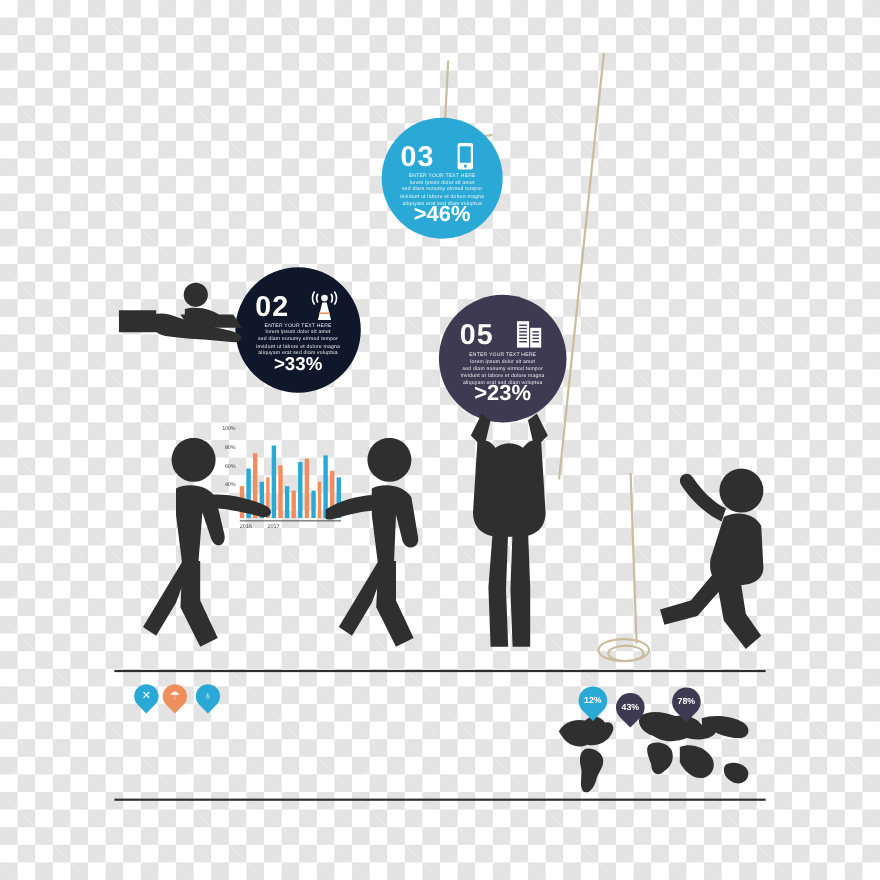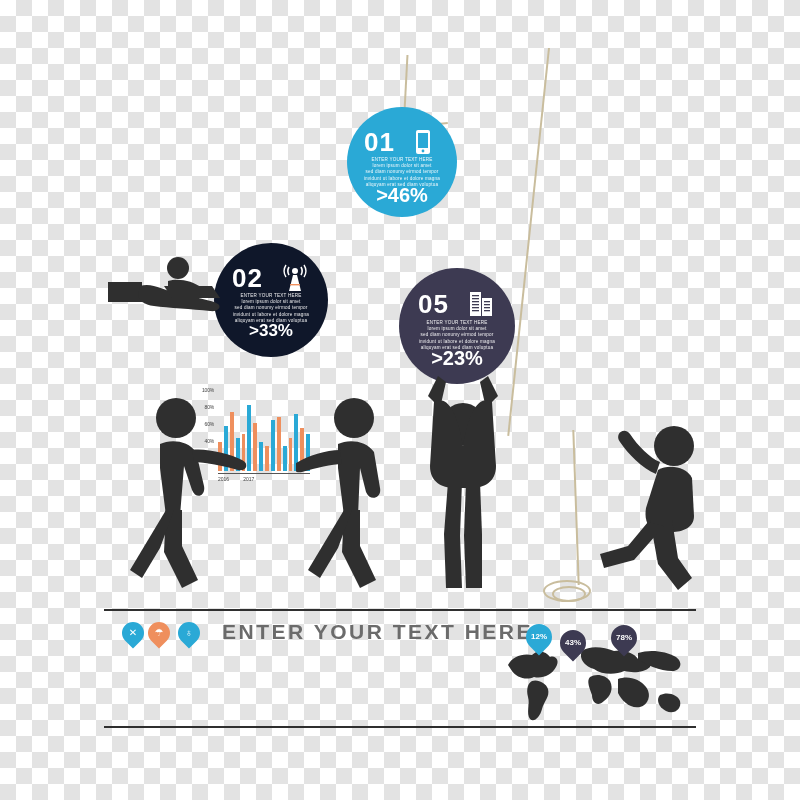--- a/index.html
+++ b/index.html
@@ -205,21 +205,21 @@
 <div id="canvas">
 
   <div class="rope" style="left:405px; top:55px; width:2px; height:56px; transform:rotate(3deg);"></div>
   <div class="rope" style="left:548px; top:48px; width:2px; height:390px; transform:rotate(6deg); transform-origin: top center;"></div>
   <div class="rope" style="left:370px; top:126px; width:78px; height:2px; transform:rotate(-6deg);"></div>
   <div class="rope" style="left:575px; top:430px; width:2px; height:155px; transform:rotate(-2deg);"></div>
   <div class="rope" style="left:543px; top:580px; width:44px; height:18px; border:2px solid #c9bd9d; background:none; border-radius:50%;"></div>
   <div class="rope" style="left:552px; top:586px; width:30px; height:12px; border:2px solid #c9bd9d; background:none; border-radius:50%;"></div>
 
   <div class="bubble" id="bubble-01">
-    <div class="num">01</div>
+    <div class="num">03</div>
     <div class="glyph">
       <svg width="20" height="26" viewBox="0 0 20 26" aria-hidden="true">
         <rect x="3" y="1" width="14" height="24" rx="2" fill="#ffffff"></rect>
         <rect x="5" y="4" width="10" height="15" fill="#2aa9d6"></rect>
         <circle cx="10" cy="22" r="1.4" fill="#2aa9d6"></circle>
       </svg>
     </div>
     <div class="lorem">ENTER YOUR TEXT HERE
 lorem ipsum dolor sit amet
 sed diam nonumy eirmod tempor
@@ -366,21 +366,20 @@
   <div class="pin" style="left:122px; top:622px; background:#2aa9d6;">
     <span>✕</span>
   </div>
   <div class="pin" style="left:148px; top:622px; background:#ef8f5d;">
     <span>☂</span>
   </div>
   <div class="pin" style="left:178px; top:622px; background:#2aa9d6;">
     <span>♁</span>
   </div>
 
-  <div id="headline">ENTER YOUR TEXT HERE</div>
 
   <div id="world-map">
     <svg width="198" height="92" viewBox="0 0 198 92" aria-hidden="true">
       <g fill="#2f2f2f">
         <path d="M10 30 C14 22 24 18 34 20 C40 14 48 16 52 22 C58 20 62 26 58 32
                  C54 40 44 44 36 42 C28 46 18 42 14 36 Z"></path>
         <path d="M34 46 C40 44 48 48 50 54 C52 62 46 66 44 74 C42 82 36 88 32 84
                  C28 78 32 70 30 62 C28 54 30 48 34 46 Z"></path>
         <path d="M84 16 C92 10 106 12 116 16 C126 14 136 18 140 24 C146 22 154 26 152 32
                  C146 38 134 38 126 36 C118 40 104 40 96 34 C88 32 80 24 84 16 Z"></path>

